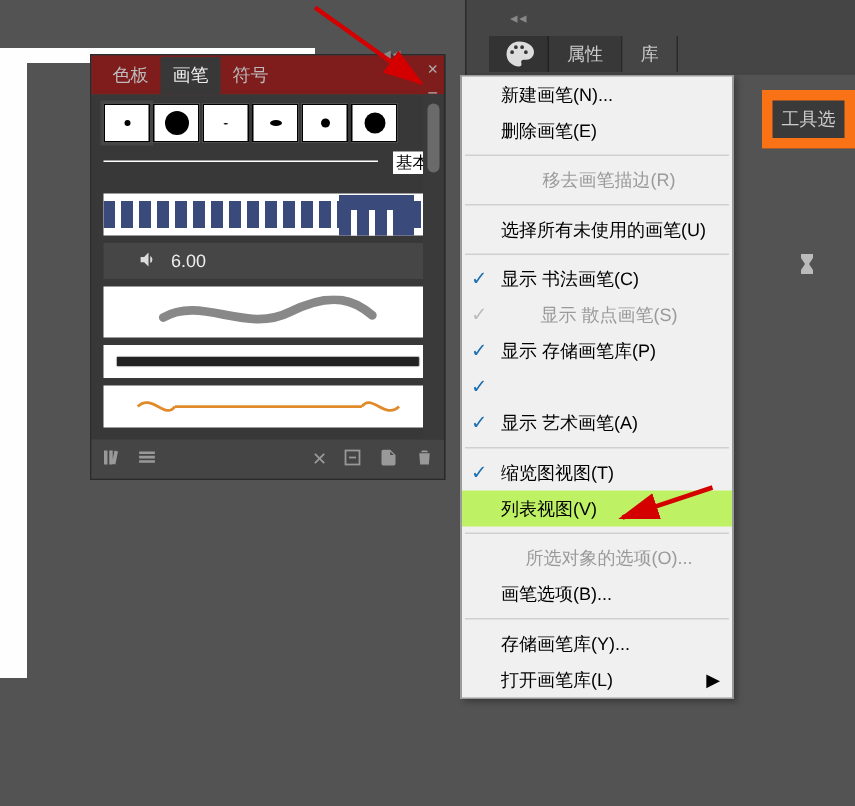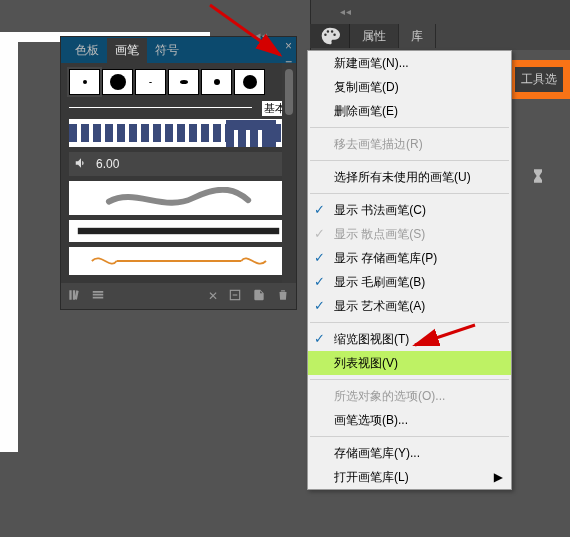--- a/index.html
+++ b/index.html
@@ -5,62 +5,62 @@
 * { margin: 0; padding: 0; box-sizing: border-box; font-family: "Microsoft YaHei", sans-serif; font-size: 12px; }
 body { width: 570px; height: 537px; background: #535353; overflow: hidden; position: relative; }
 
 
 .top-light { position: absolute; left: 0; top: 42px; width: 18px; height: 410px; background: #fefefe; }
 .top-light2 { position: absolute; left: 0; top: 32px; width: 210px; height: 10px; background: #fefefe; }
 
 
 .right-top-tabs { position: absolute; left: 310px; top: 0; right: 0; height: 50px; background: #454545; border-left: 1px solid #2a2a2a; }
 .top-handle { position: absolute; left: 340px; top: 6px; color: #888; font-size: 10px; letter-spacing: 1px; }
-.tab-row { position: absolute; left: 310px; top: 24px; display: flex; height: 24px; align-items: center; }
+.tab-row { position: absolute; left: 326px; top: 24px; display: flex; height: 24px; align-items: center; }
 .tab-row .icon-cell { width: 40px; height: 24px; display: flex; align-items: center; justify-content: center; background: #333; border-right: 1px solid #222; }
 .tab-row .tab { padding: 0 12px; height: 24px; display: flex; align-items: center; color: #ccc; background: #454545; border-right: 1px solid #2a2a2a; cursor: pointer; }
 .tab-row .tab.active { background: #383838; }
 .right-tool-btn { position: absolute; right: 0; top: 60px; padding: 4px 6px; background: #3a3a3a; border: 7px solid #f97316; color: #ccc; }
 
 
 .panel { position: absolute; left: 60px; top: 36px; width: 237px; background: #454545; border: 1px solid #2a2a2a; }
 .panel-handle { position: absolute; right: 28px; top: -8px; color: #888; font-size: 11px; letter-spacing: 1px; }
 .panel-close { position: absolute; right: 4px; top: 2px; color: #aaa; cursor: pointer; }
 .panel-menu { position: absolute; right: 4px; top: 20px; color: #aaa; cursor: pointer; }
-.panel-tabs { display: flex; height: 26px; background: #0c4a6e; align-items: center; padding-left: 6px; gap: 0; }
+.panel-tabs { display: flex; height: 26px; background: #7f1d1d; align-items: center; padding-left: 6px; gap: 0; }
 .panel-tabs .ptab { padding: 4px 8px; color: #bbb; cursor: pointer; }
 .panel-tabs .ptab.active { background: #383838; color: #eee; }
 .panel-body { background: #383838; padding: 6px 8px; }
 .brush-row { display: flex; gap: 2px; margin-bottom: 6px; }
 .brush-cell { width: 31px; height: 26px; background: #fff; border: 1px solid #000; display: flex; align-items: center; justify-content: center; }
 .brush-cell.sel { outline: 2px solid #464646; }
 .brush-cell .dot { border-radius: 50%; background: #000; }
-.divider-row { position: relative; height: 12px; margin: 4px 0 6px; }
+.divider-row { position: relative; height: 12px; margin: 4px 0 16px; }
 .divider-row .line { position: absolute; left: 0; right: 36px; top: 6px; height: 1px; background: #fff; }
 .divider-row .lbl { position: absolute; right: 0; top: 0; background: #fff; color: #000; padding: 0 2px; font-size: 11px; }
 .pattern-row { height: 28px; background: #fff; margin-bottom: 5px; display: flex; align-items: center; justify-content: center; overflow: hidden; }
 .dashed-pattern { width: 100%; height: 18px; background: repeating-linear-gradient(90deg, #3a4a7a 0 8px, #fff 8px 12px); position: relative; }
 .dashed-pattern::after { content: ""; position: absolute; right: 12px; top: -4px; width: 40px; height: 26px; border-right: 10px solid #3a4a7a; border-top: 10px solid #3a4a7a; background: repeating-linear-gradient(90deg, #3a4a7a 0 8px, #fff 8px 12px); }
-.audio-row { height: 24px; background: #464646; display: flex; align-items: center; gap: 8px; padding: 0 5px; color: #eee; margin-bottom: 5px; }
+.audio-row { height: 24px; background: #464646; display: flex; align-items: center; gap: 8px; padding: 0 23px; color: #eee; margin-bottom: 5px; }
 .wave-row { height: 34px; background: #fff; margin-bottom: 5px; display:flex; align-items:center; justify-content:center; }
 .wave-row svg { width: 90%; height: 22px; }
 .charcoal-row { height: 22px; background: #fff; margin-bottom: 5px; display:flex; align-items:center; }
 .charcoal-row .stroke { width: 92%; margin: 0 auto; height: 6px; background: #222; box-shadow: 0 0 1px #000; }
 .ribbon-row { height: 28px; background: #fff; margin-bottom: 2px; display:flex; align-items:center; justify-content:center; }
 .ribbon-row svg { width: 94%; height: 22px; }
 .panel-scroll { position: absolute; right: 0; top: 26px; bottom: 26px; width: 14px; background: #3a3a3a; }
 .panel-scroll .thumb { position: absolute; left: 3px; top: 6px; width: 8px; height: 46px; background: #6a6a6a; border-radius: 4px; }
 .panel-footer { height: 26px; background: #454545; display: flex; align-items: center; padding: 0 6px; gap: 10px; color: #888; }
 .panel-footer .spacer { flex: 1; }
 .panel-footer span { cursor: pointer; color: #999; }
 
 
-.menu { position: absolute; left: 307px; top: 50px; width: 205px; background: #f0f0f0; border: 1px solid #9a9a9a; box-shadow: 2px 2px 4px rgba(0,0,0,.3); }
+.menu { position: absolute; left: 307px; top: 50px; width: 182px; background: #f0f0f0; border: 1px solid #9a9a9a; box-shadow: 2px 2px 4px rgba(0,0,0,.3); }
 .menu-item { display: flex; align-items: center; height: 24px; padding: 0 10px 0 26px; color: #000; cursor: pointer; position: relative; }
-.menu-item.disabled { color: #9a9a9a; cursor: default; }
+.menu-item.disabled { color: #9a9a9a; cursor: default; justify-content: center; }
 .menu-item.highlight { background: #bef264; }
 .menu-item .check { position: absolute; left: 6px; top: 4px; color: #1a6fb0; font-size: 13px; }
 .menu-item.disabled .check { color: #bcbcbc; }
 .menu-sep { height: 1px; background: #d0d0d0; margin: 4px 2px; }
 
 
 .arrow { position: absolute; pointer-events: none; }
 .arrow svg { overflow: visible; }
 </style>
 </head>
@@ -192,23 +192,20 @@
         </svg>
     </span>
   </div>
 </div>
 
 <div class="menu">
   <div class="menu-item">
       <span>新建画笔(N)...</span>
     </div>
   <div class="menu-item">
-      <span>复制画笔(D)</span>
-    </div>
-  <div class="menu-item">
       <span>删除画笔(E)</span>
     </div>
   <div class="menu-sep"></div>
   <div class="menu-item disabled">
       <span>移去画笔描边(R)</span>
     </div>
   <div class="menu-sep"></div>
   <div class="menu-item">
       <span>选择所有未使用的画笔(U)</span>
     </div>
@@ -220,21 +217,20 @@
   <div class="menu-item disabled">
       <span class="check">✓</span>
       <span>显示 散点画笔(S)</span>
     </div>
   <div class="menu-item">
       <span class="check">✓</span>
       <span>显示 存储画笔库(P)</span>
     </div>
   <div class="menu-item">
       <span class="check">✓</span>
-      <span>显示 毛刷画笔(B)</span>
     </div>
   <div class="menu-item">
       <span class="check">✓</span>
       <span>显示 艺术画笔(A)</span>
     </div>
   <div class="menu-sep"></div>
   <div class="menu-item">
       <span class="check">✓</span>
       <span>缩览图视图(T)</span>
     </div>

